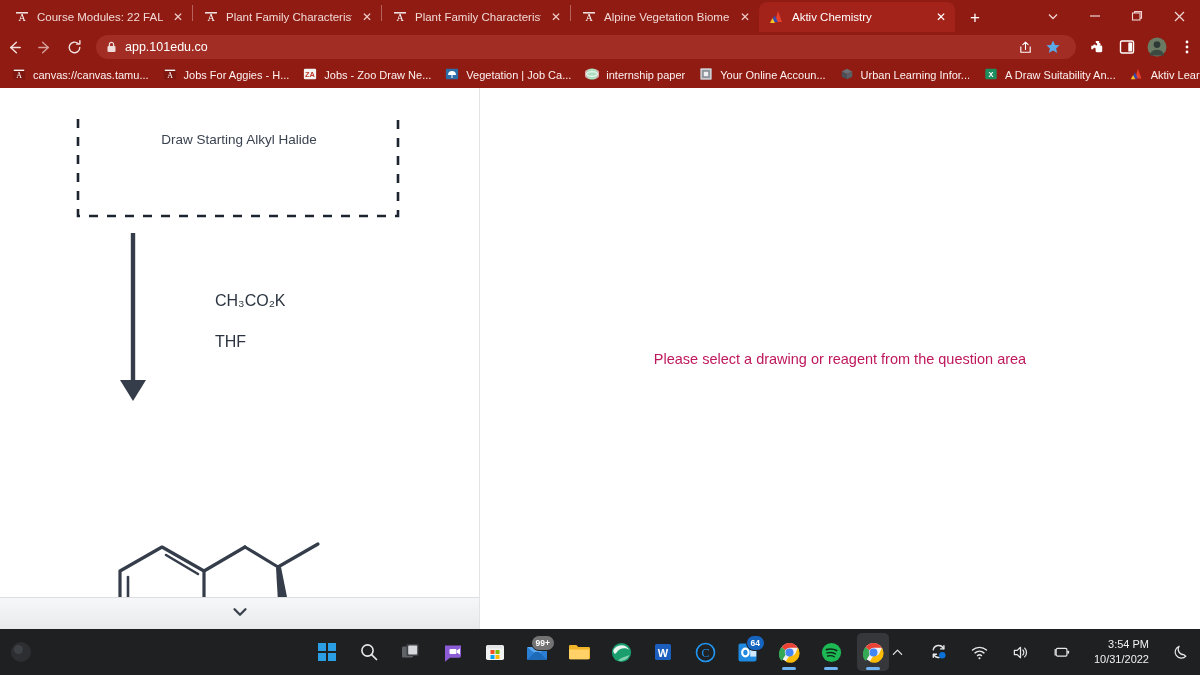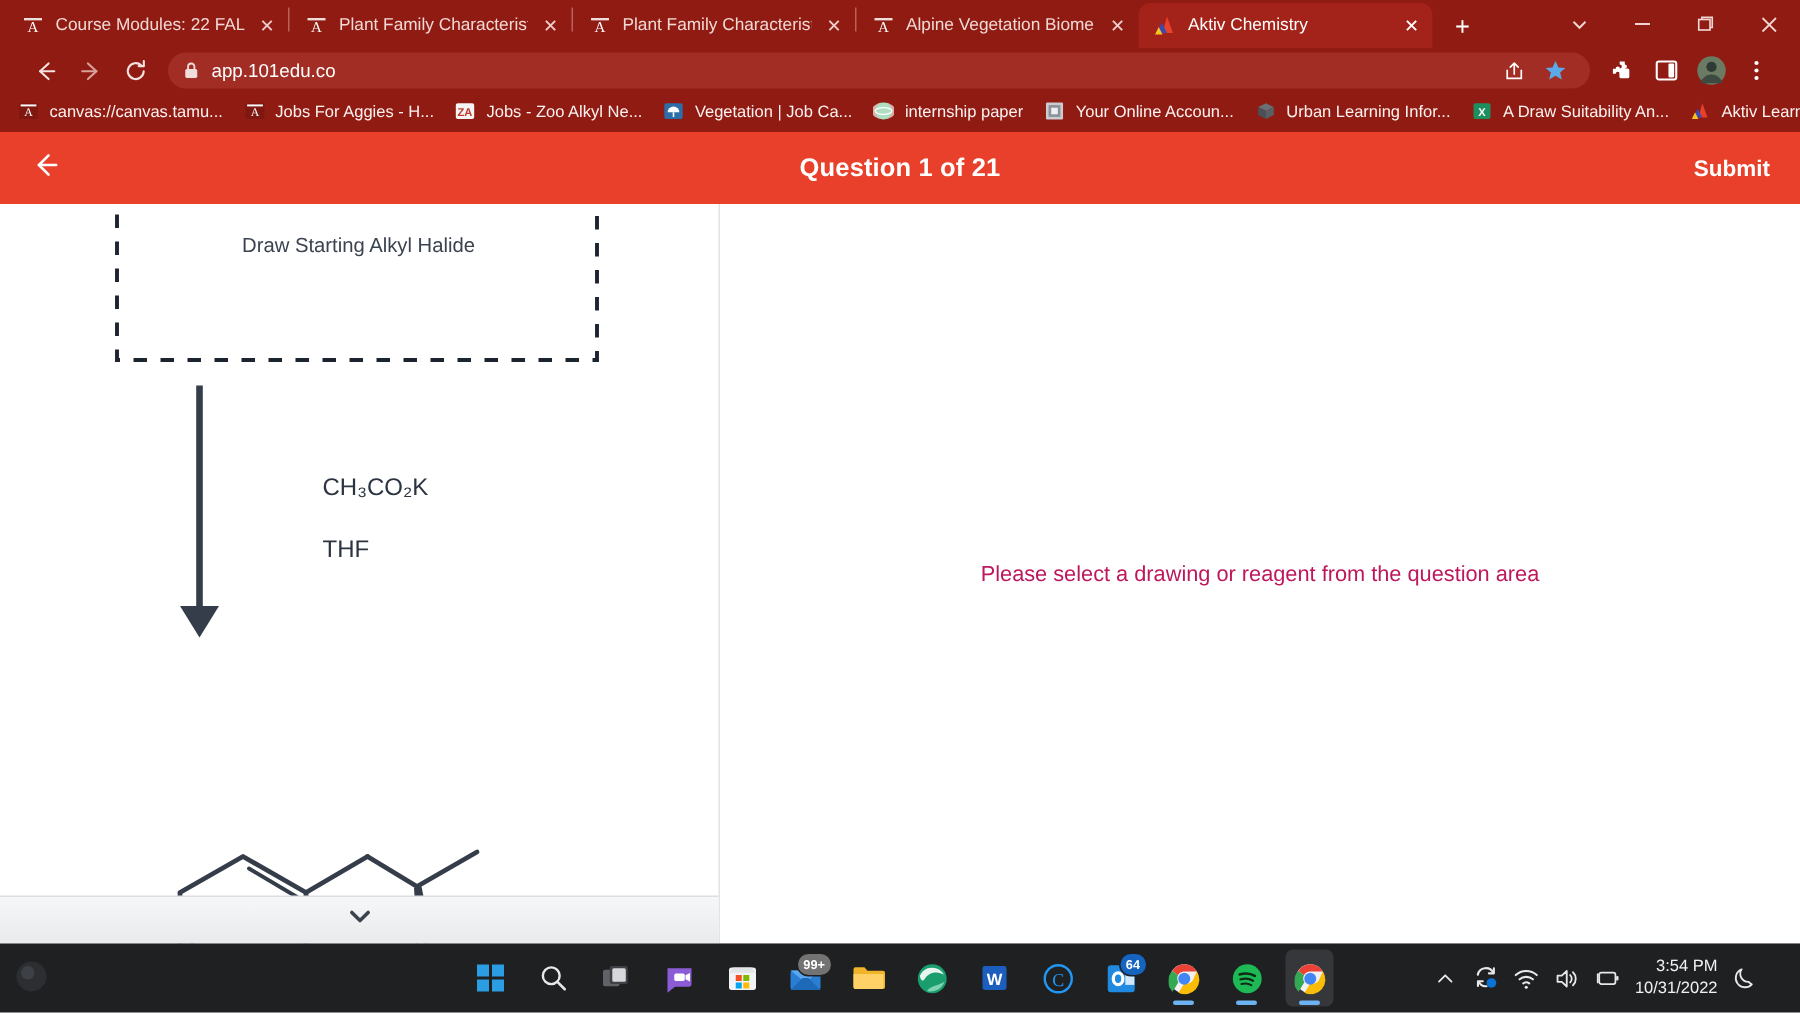--- a/index.html
+++ b/index.html
@@ -45,21 +45,21 @@
     display: flex; align-items: center; justify-content: center;
     color: #fff; font-size: 17px; line-height: 1;
   }
   .winctl { margin-left: auto; display: flex; align-items: center; height: 32px; }
   .winctl > div {
     width: 42px; height: 32px; display: flex; align-items: center; justify-content: center;
     color: #f0d5d2;
   }
 
   
-  .toolbar { height: 30px; background: #8f1b12; display: flex; align-items: center; padding: 0 16px; gap: 2px; }
+  .toolbar { height: 30px; background: #8f1b12; display: flex; align-items: center; padding: 0 0; gap: 2px; }
   .navbtn { width: 28px; height: 26px; display: flex; align-items: center; justify-content: center; color: #f4e2e0; }
   .navbtn.dim { color: #d7a19c; }
   .omnibox {
     flex: 1; height: 24px; margin-left: 6px; margin-right: 6px;
     background: #a12d24; border-radius: 12px;
     display: flex; align-items: center; padding: 0 10px; gap: 8px;
     max-width: 985px;
   }
   .omnibox .url { color: #ffffff; font-size: 12.5px; }
   .omni-actions { display: flex; align-items: center; gap: 2px; margin-left: auto; }
@@ -80,21 +80,21 @@
   .apphdr .back { font-size: 20px; line-height: 1; }
   .apphdr .title {
     position: absolute; left: 0; right: 0; text-align: center;
     font-size: 17px; font-weight: 600; letter-spacing: .1px;
     pointer-events: none;
   }
   .apphdr .submit { margin-left: auto; font-size: 15px; font-weight: 600; z-index: 2; }
 
   .body { flex: 1; display: flex; position: relative; min-height: 0; }
   .qpanel { width: 480px; position: relative; background: #fff; border-right: 1px solid #e3e3e3; }
-  .qcanvas { position: absolute; inset: 0; overflow: hidden; }
+  .qcanvas { position: absolute; inset: 0; overflow: hidden; margin-top: 24px; }
   .qfooter {
     position: absolute; left: 0; right: 0; bottom: 0; height: 32px;
     background: linear-gradient(#f6f7f8, #e9eaec);
     border-top: 1px solid #dcdee0;
     display: flex; align-items: center; justify-content: center;
   }
   .qfooter .chev { color: #3b434e; }
 
   .anspanel { flex: 1; display: flex; align-items: center; justify-content: center; background: #fff; }
   .anspanel .msg { color: #be185d; font-size: 14.5px; }
@@ -111,21 +111,21 @@
     width: 14px; height: 3px; border-radius: 2px; background: #6db3f2;
   }
   .tbitem.focused { background: #36373a; border-radius: 5px; }
   .badge {
     position: absolute; top: 2px; right: -2px;
     background: #737373; color: #fff; border-radius: 9px;
     font-size: 8.5px; line-height: 1; padding: 2.5px 4px; font-weight: 700;
     border: 1.5px solid #1f2022;
   }
   .badge.dark { background: #1565c0; }
-  .tray { margin-left: auto; display: flex; align-items: center; gap: 9px; padding-right: 28px; color: #e9e9ea; }
+  .tray { margin-left: auto; display: flex; align-items: center; gap: 23px; padding-right: 10px; color: #e9e9ea; }
   .tray .clock { text-align: right; font-size: 11px; line-height: 1.35; color: #f1f1f2; }
   .tray-ico { width: 18px; height: 18px; display: flex; align-items: center; justify-content: center; }
   .taskbar-orb { position: absolute; left: 10px; bottom: 8px; }
 </style>
 </head>
 <body>
 
 <div class="browser">
 
   <div class="tabstrip">
@@ -309,21 +309,21 @@
             <text x="8" y="12" font-size="9" text-anchor="middle" fill="#fff" font-family="Liberation Serif, serif">A</text>
             <rect x="2" y="3" width="12" height="1.5" fill="#fff"></rect>
           </svg></span>
       <span>Jobs For Aggies - H...</span>
     </div>
     <div class="bm">
       <span class="favicon"><svg viewBox="0 0 16 16" width="14" height="14">
             <rect x="1" y="2" width="14" height="12" rx="1.5" fill="#f4f4f4"></rect>
             <text x="8" y="11.5" font-size="8.5" text-anchor="middle" fill="#c0392b" font-weight="bold" font-family="Liberation Sans, sans-serif">ZA</text>
           </svg></span>
-      <span>Jobs - Zoo Alkyl Ne...</span>
+      <span>Jobs - Zoo Draw Ne...</span>
     </div>
     <div class="bm">
       <span class="favicon"><svg viewBox="0 0 16 16" width="14" height="14">
             <rect x="1" y="2" width="14" height="12" rx="1.5" fill="#2d6ea8"></rect>
             <path d="M3.5 9 a4.5 4.5 0 0 1 9 0z" fill="#ffffff"></path>
             <line x1="8" y1="9" x2="8" y2="12.5" stroke="#ffffff" stroke-width="1.2"></line>
           </svg></span>
       <span>Vegetation | Job Ca...</span>
     </div>
     <div class="bm">
@@ -363,30 +363,20 @@
             <polygon points="5.5,6 9,13 2.5,13" fill="#3a4ab0"></polygon>
             <polygon points="3.5,9 6,14 1,14" fill="#f6c324"></polygon>
           </svg></span>
       <span>Aktiv Learning</span>
     </div>
 
   </div>
 
   <div class="page">
 
-    <div class="apphdr">
-      <span class="back">
-        <svg width="22" height="22" viewBox="0 0 24 24">
-            <path d="M13.5 5 L6.5 12 L13.5 19" stroke="#ffffff" stroke-width="1.9" fill="none" stroke-linecap="round" stroke-linejoin="round"></path>
-            <line x1="6.5" y1="12" x2="19" y2="12" stroke="#ffffff" stroke-width="1.9" stroke-linecap="round"></line>
-          </svg>
-      </span>
-      <span class="title">Question 1 of 21</span>
-      <span class="submit">Submit</span>
-    </div>
 
     <div class="body">
 
       <div class="qpanel">
         <div class="qcanvas">
           <svg width="480" height="493" viewBox="0 0 480 493" style="display:block;">
 
             <path d="M78 -14 H398 V104 H78 Z" fill="none" stroke="#1c2430" stroke-width="2.6" stroke-dasharray="9 9"></path>
 
             <g>

